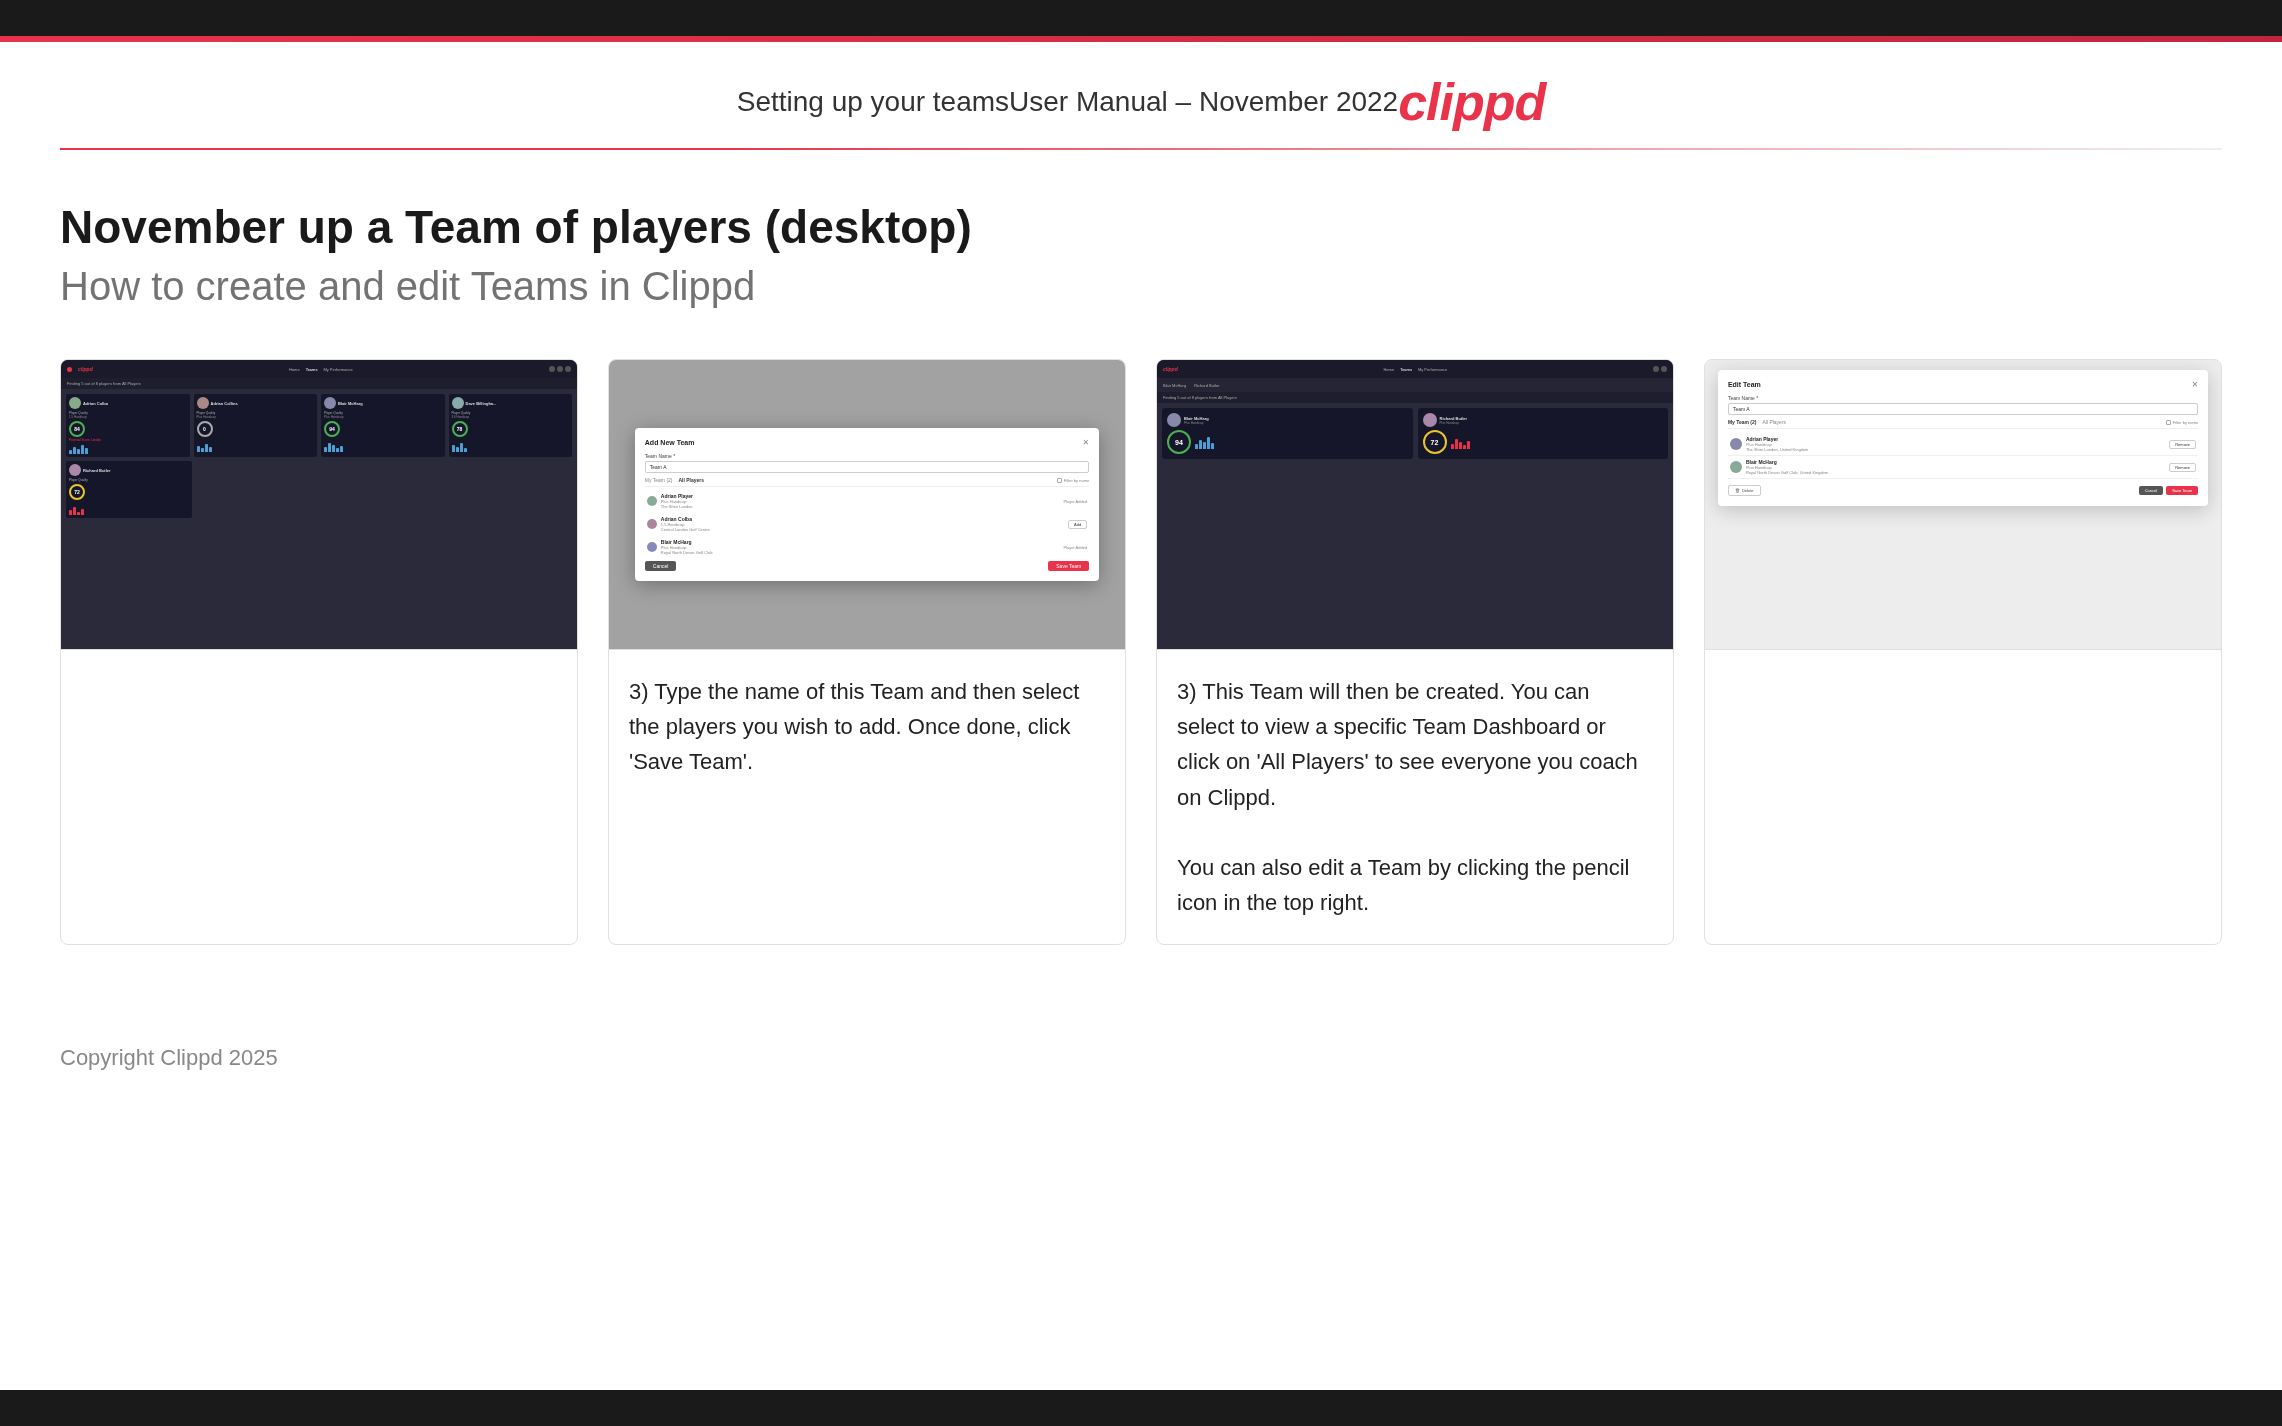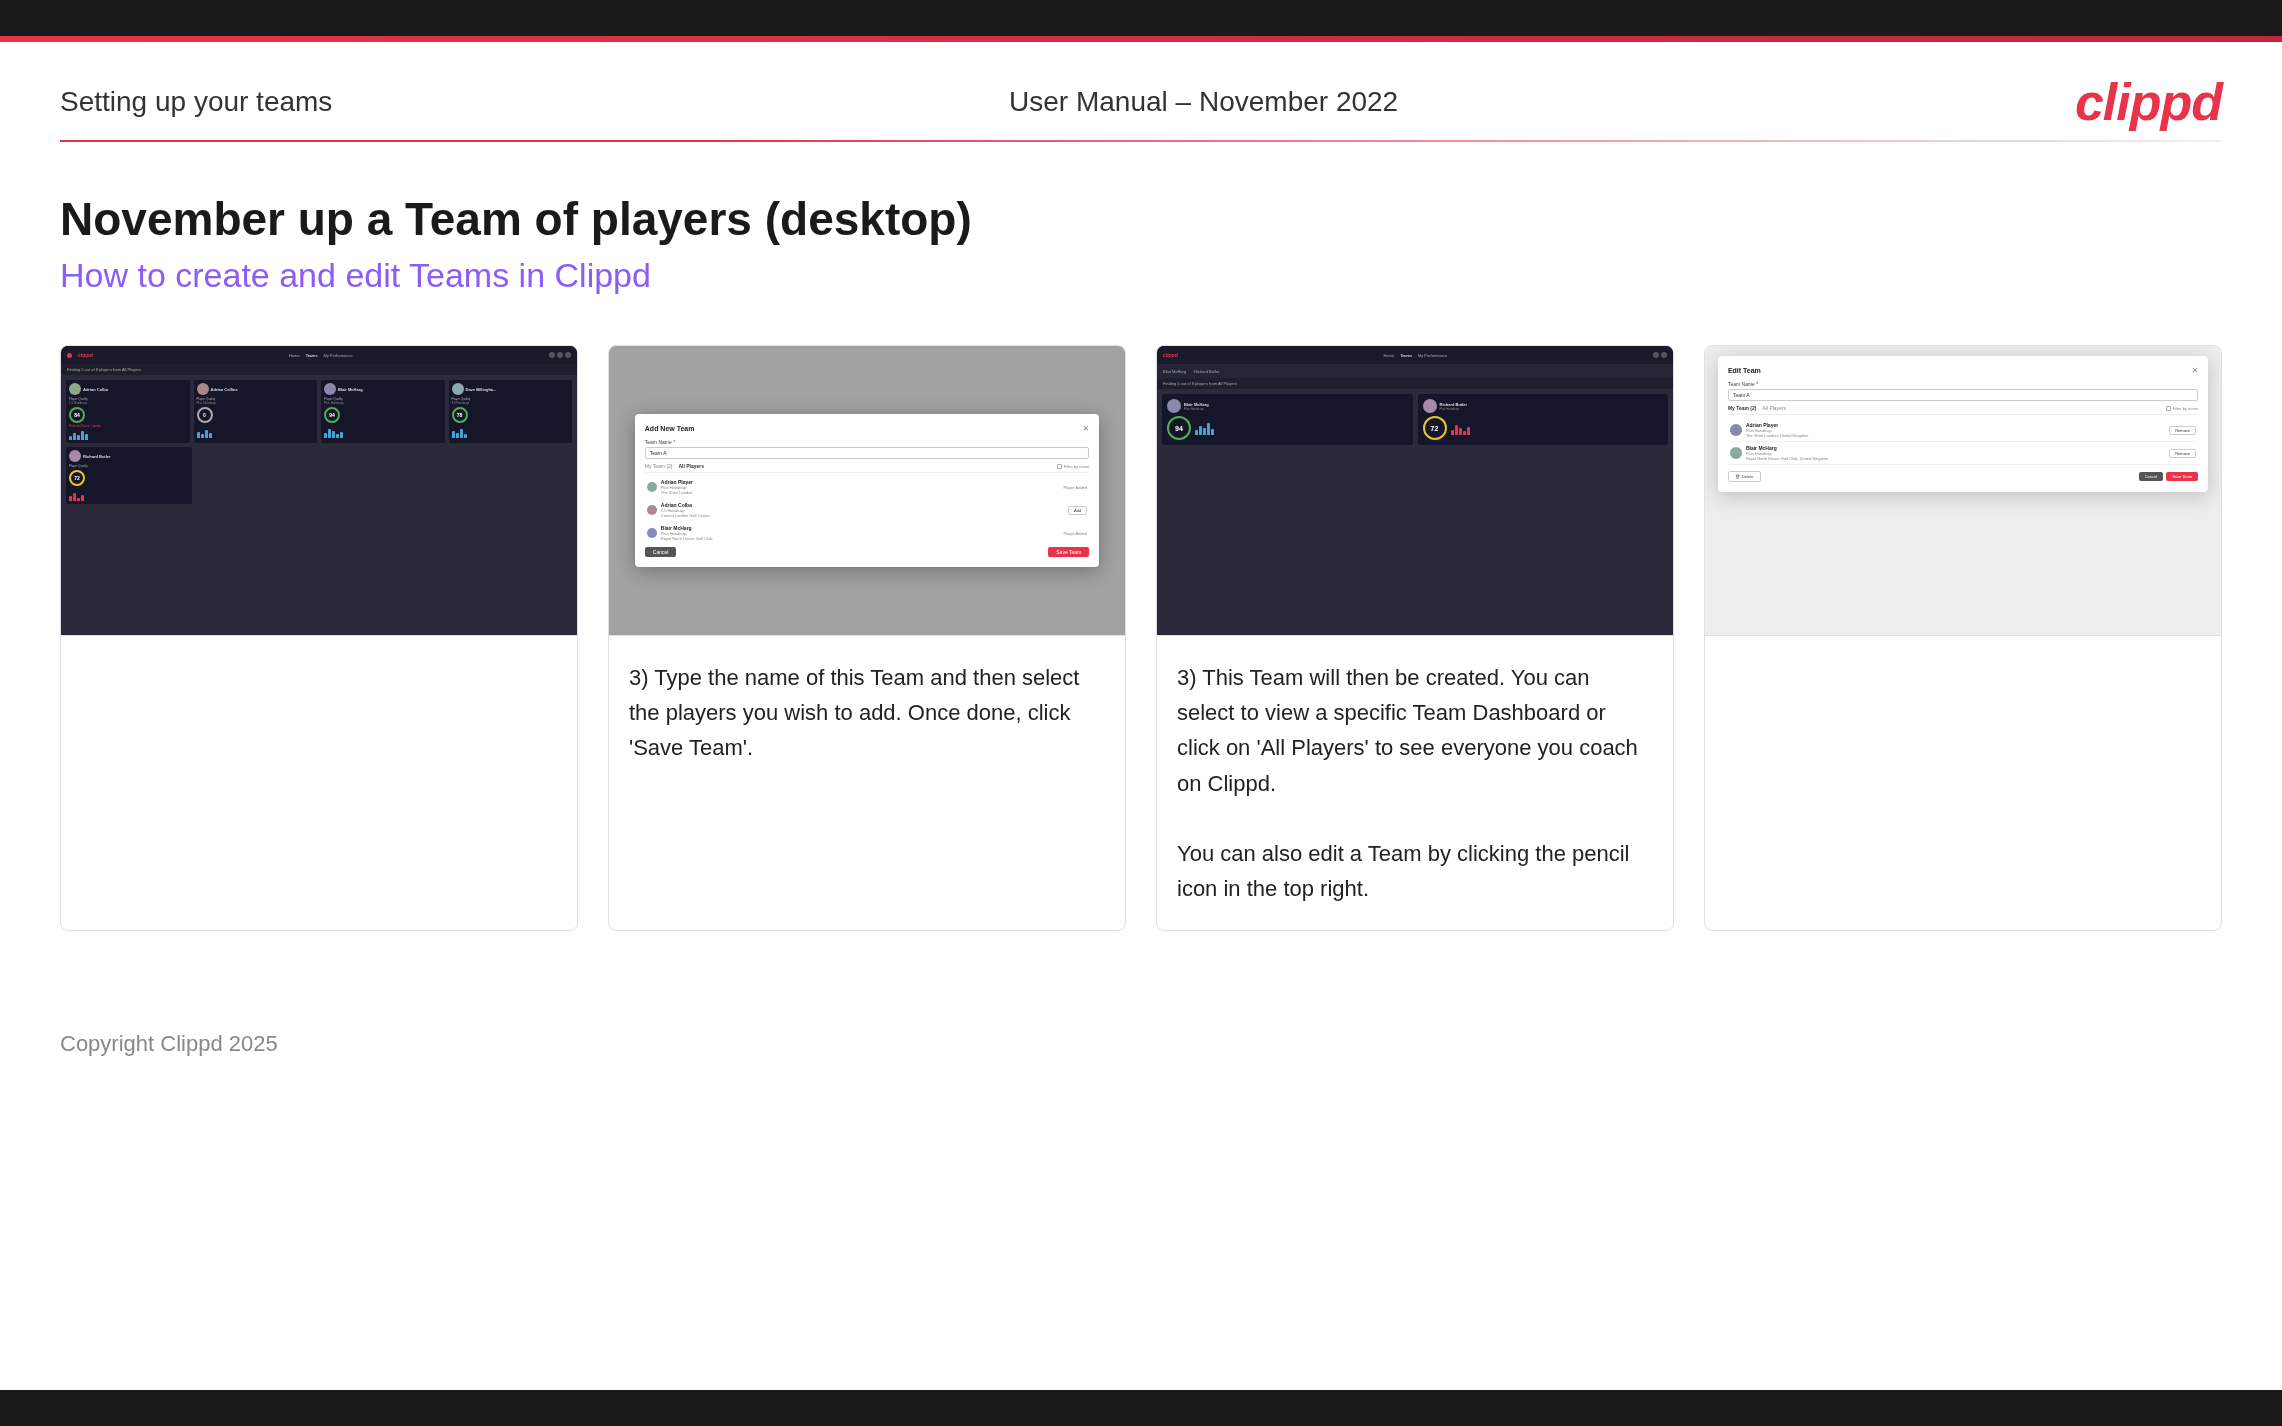--- a/index.html
+++ b/index.html
@@ -22,22 +22,22 @@
     .accent-line {
       height: 6px;
       background: linear-gradient(to right, #e8334a, #c0273d);
       width: 100%;
     }
 
     
     .header {
       display: flex;
       align-items: center;
-      justify-content: space-between;
-      padding: 30px 60px 8px 60px;
+      justify-content: center;
+      padding: 30px 60px 16px 60px;
     }
     .header-left {
       font-size: 28px;
       color: #333;
       font-weight: 400;
     }
     .header-center {
       font-size: 28px;
       color: #333;
       font-weight: 400;
@@ -62,22 +62,22 @@
       padding: 50px 60px 40px 60px;
     }
 
     .page-title {
       font-size: 46px;
       font-weight: 800;
       color: #1a1a1a;
       margin-bottom: 10px;
     }
     .page-subtitle {
-      font-size: 34px;
-      color: #8b5cf6;
+      font-size: 40px;
+      color: #737373;
       font-weight: 400;
       margin-bottom: 50px;
     }
 
     
     .cards-grid {
       display: grid;
       grid-template-columns: repeat(4, 1fr);
       gap: 30px;
       margin-bottom: 40px;

